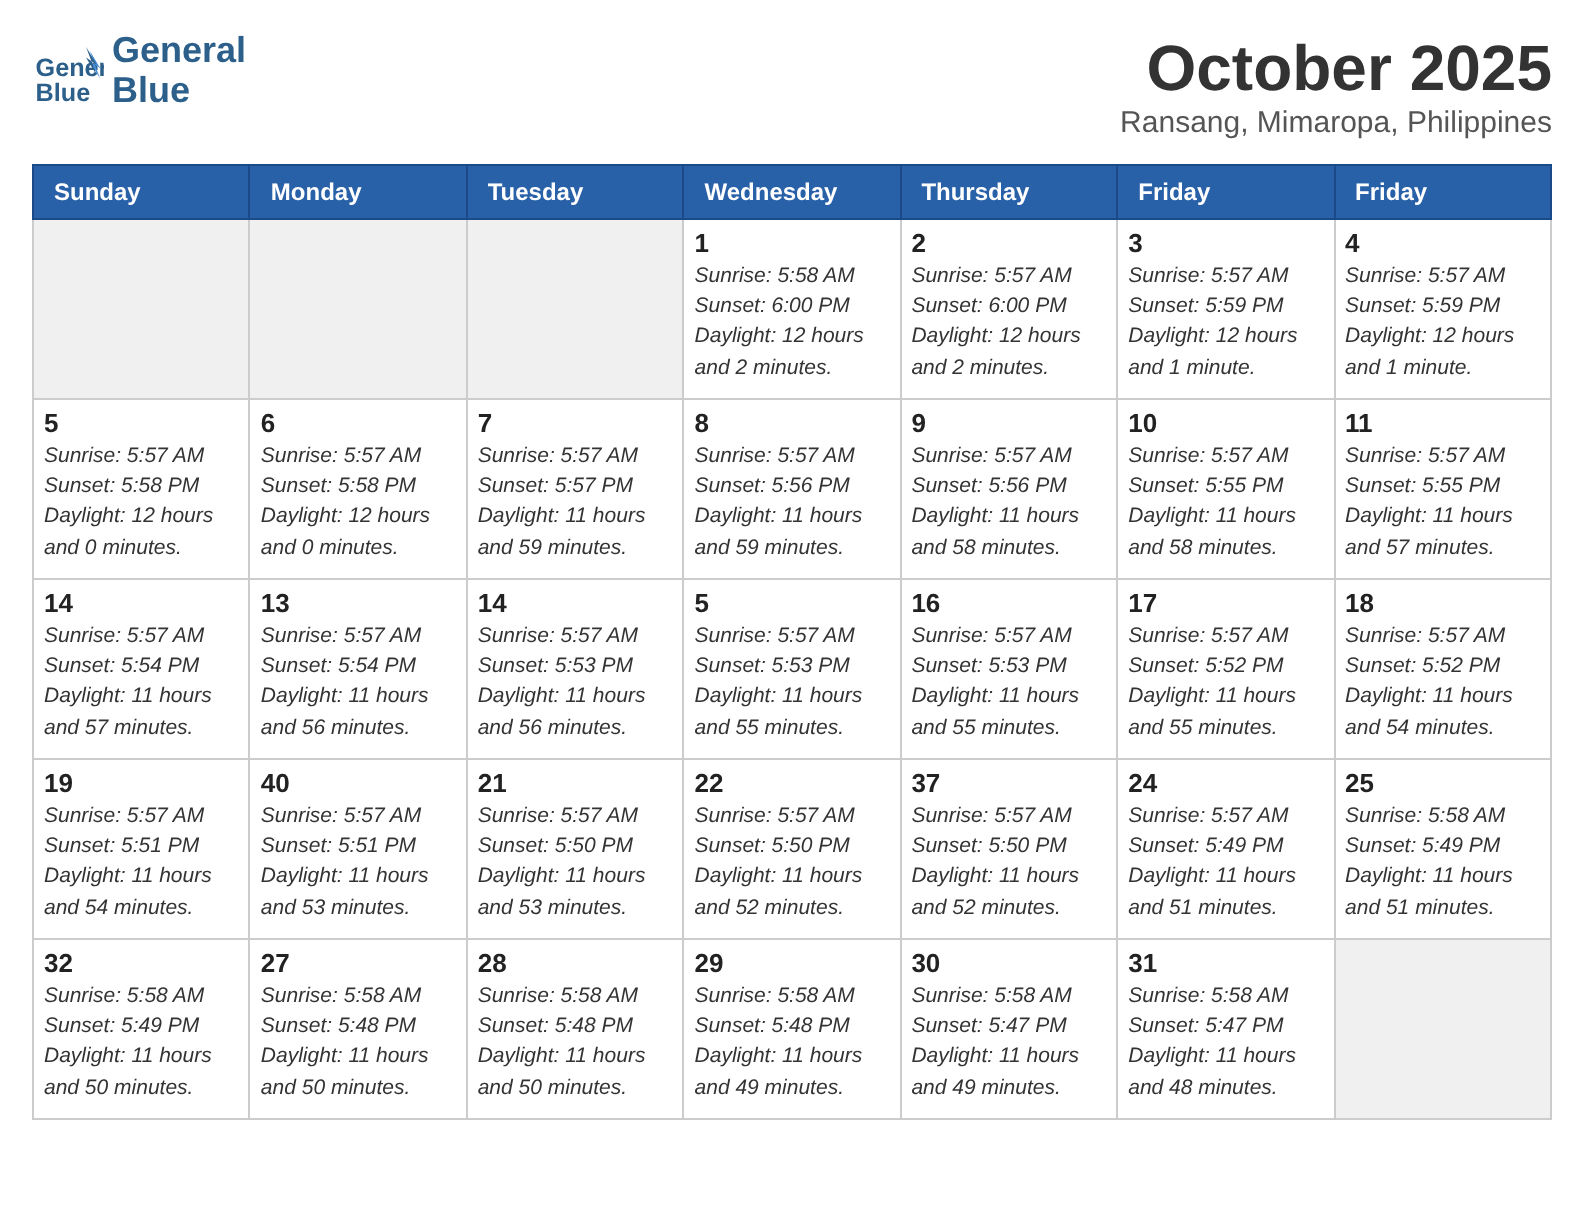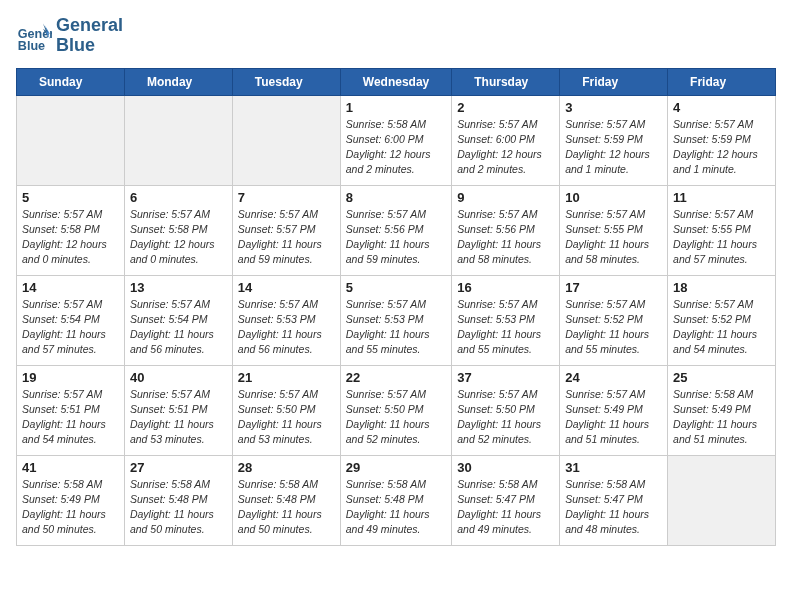--- a/index.html
+++ b/index.html
@@ -45,21 +45,21 @@
     }
     .calendar {
       width: 100%;
       border-collapse: collapse;
       font-size: 11px;
     }
     .calendar th {
       background: #2961a8;
       color: #fff;
       text-align: left;
-      padding: 6px 22px;
+      padding: 6px 10px;
       font-size: 12px;
       font-weight: bold;
       border: 1px solid #1a4a8a;
     }
     .calendar td {
       border: 1px solid #ccc;
       vertical-align: top;
       padding: 4px 5px;
       width: 108px;
       min-height: 90px;
@@ -94,20 +94,22 @@
       <text x="2" y="36" font-size="14" font-weight="bold" fill="#2c5f8a">Blue</text>
       <polygon points="32,8 38,18 32,14 38,24" fill="#4a90d9"></polygon>
       <polygon points="30,6 36,16 30,12 36,22" fill="#2c5f8a"></polygon>
     </svg>
     <div>
       <div class="logo-text">General</div>
       <div class="logo-text">Blue</div>
     </div>
   </div>
   <div class="title-block">
+    <div class="month-title">October 2025</div>
+    <div class="location">Ransang, Mimaropa, Philippines</div>
   </div>
 </div>
 
 <table class="calendar">
   <thead>
     <tr>
     <th>Sunday</th>
         <th>Monday</th>
         <th>Tuesday</th>
         <th>Wednesday</th>
@@ -298,21 +300,21 @@
         <td>
           <div class="day-num">25</div>
           <div class="day-info" style="white-space: pre-line;">Sunrise: 5:58 AM
 Sunset: 5:49 PM
 Daylight: 11 hours
 and 51 minutes.</div>
         </td>
       </tr>
       <tr class="week-row">
         <td>
-          <div class="day-num">41</div>
+          <div class="day-num">32</div>
           <div class="day-info" style="white-space: pre-line;">Sunrise: 5:58 AM
 Sunset: 5:49 PM
 Daylight: 11 hours
 and 50 minutes.</div>
         </td>
         <td>
           <div class="day-num">27</div>
           <div class="day-info" style="white-space: pre-line;">Sunrise: 5:58 AM
 Sunset: 5:48 PM
 Daylight: 11 hours

